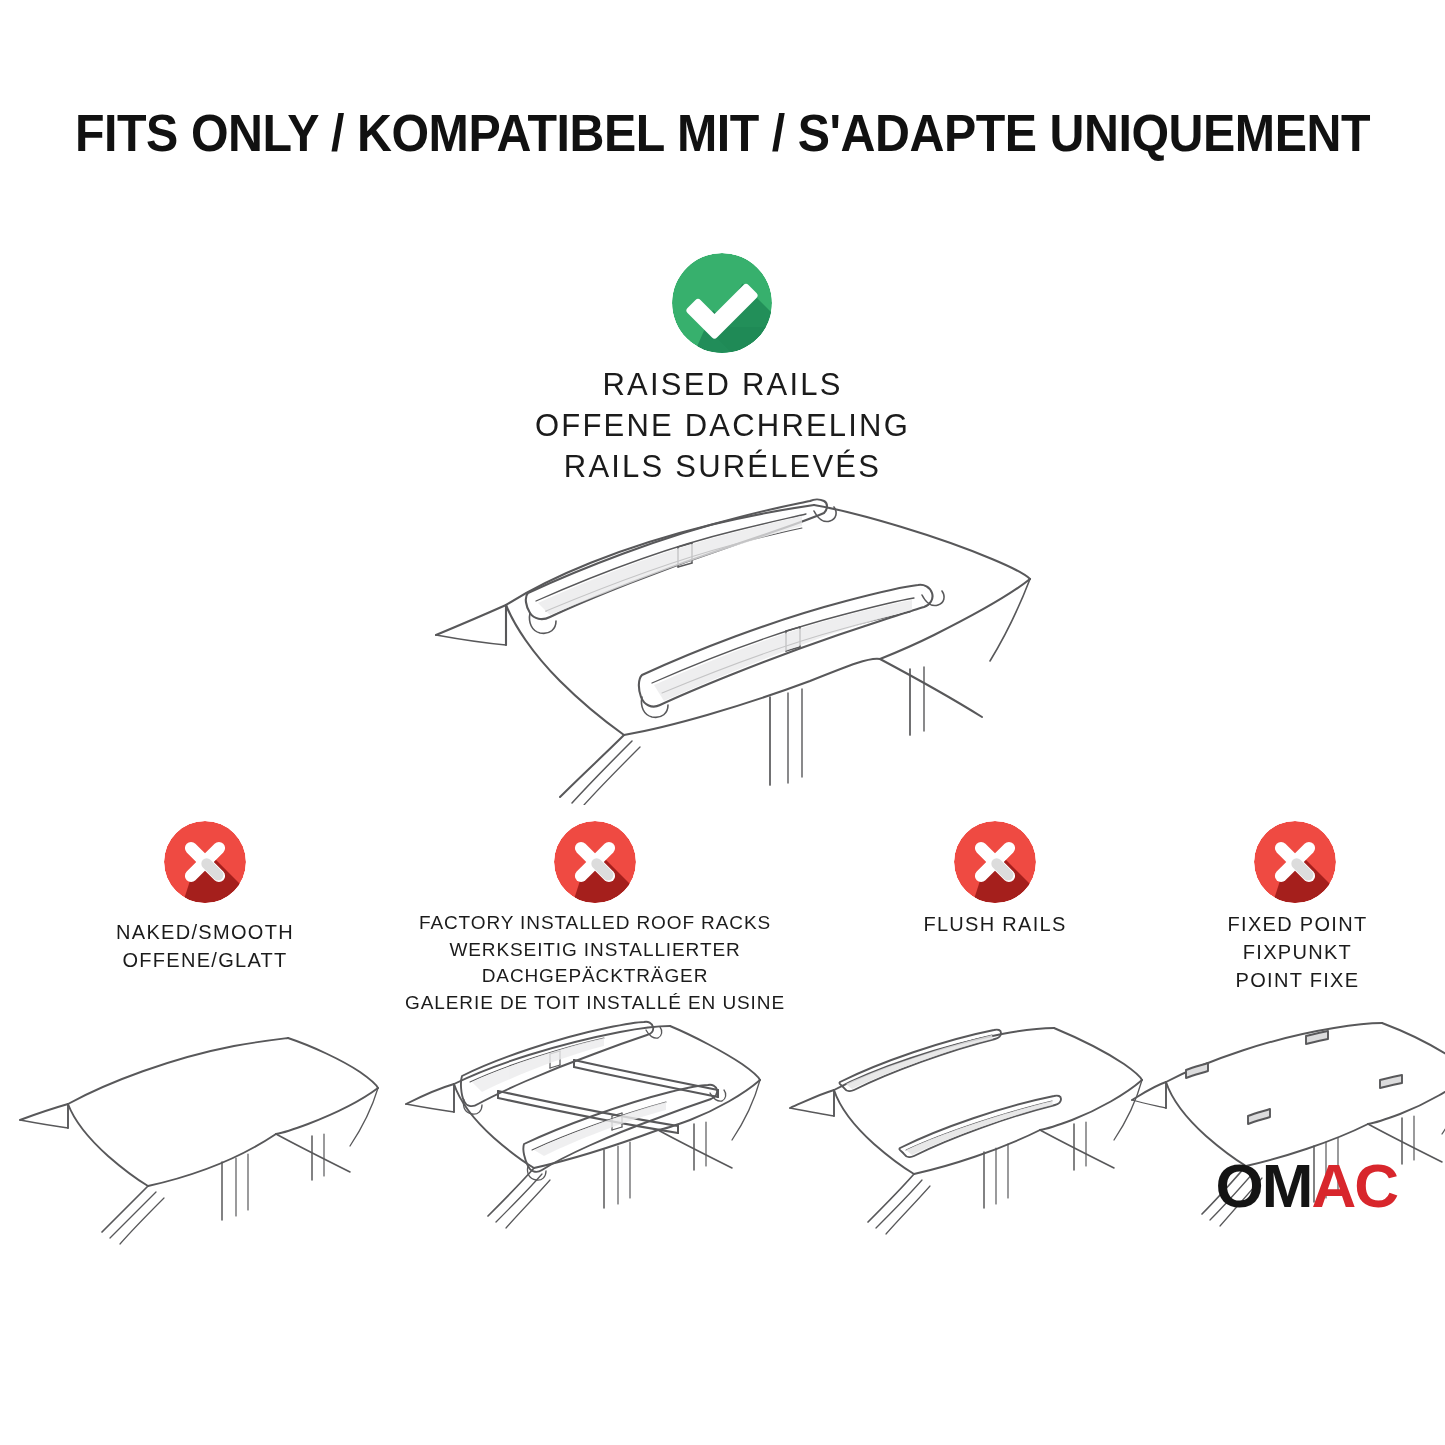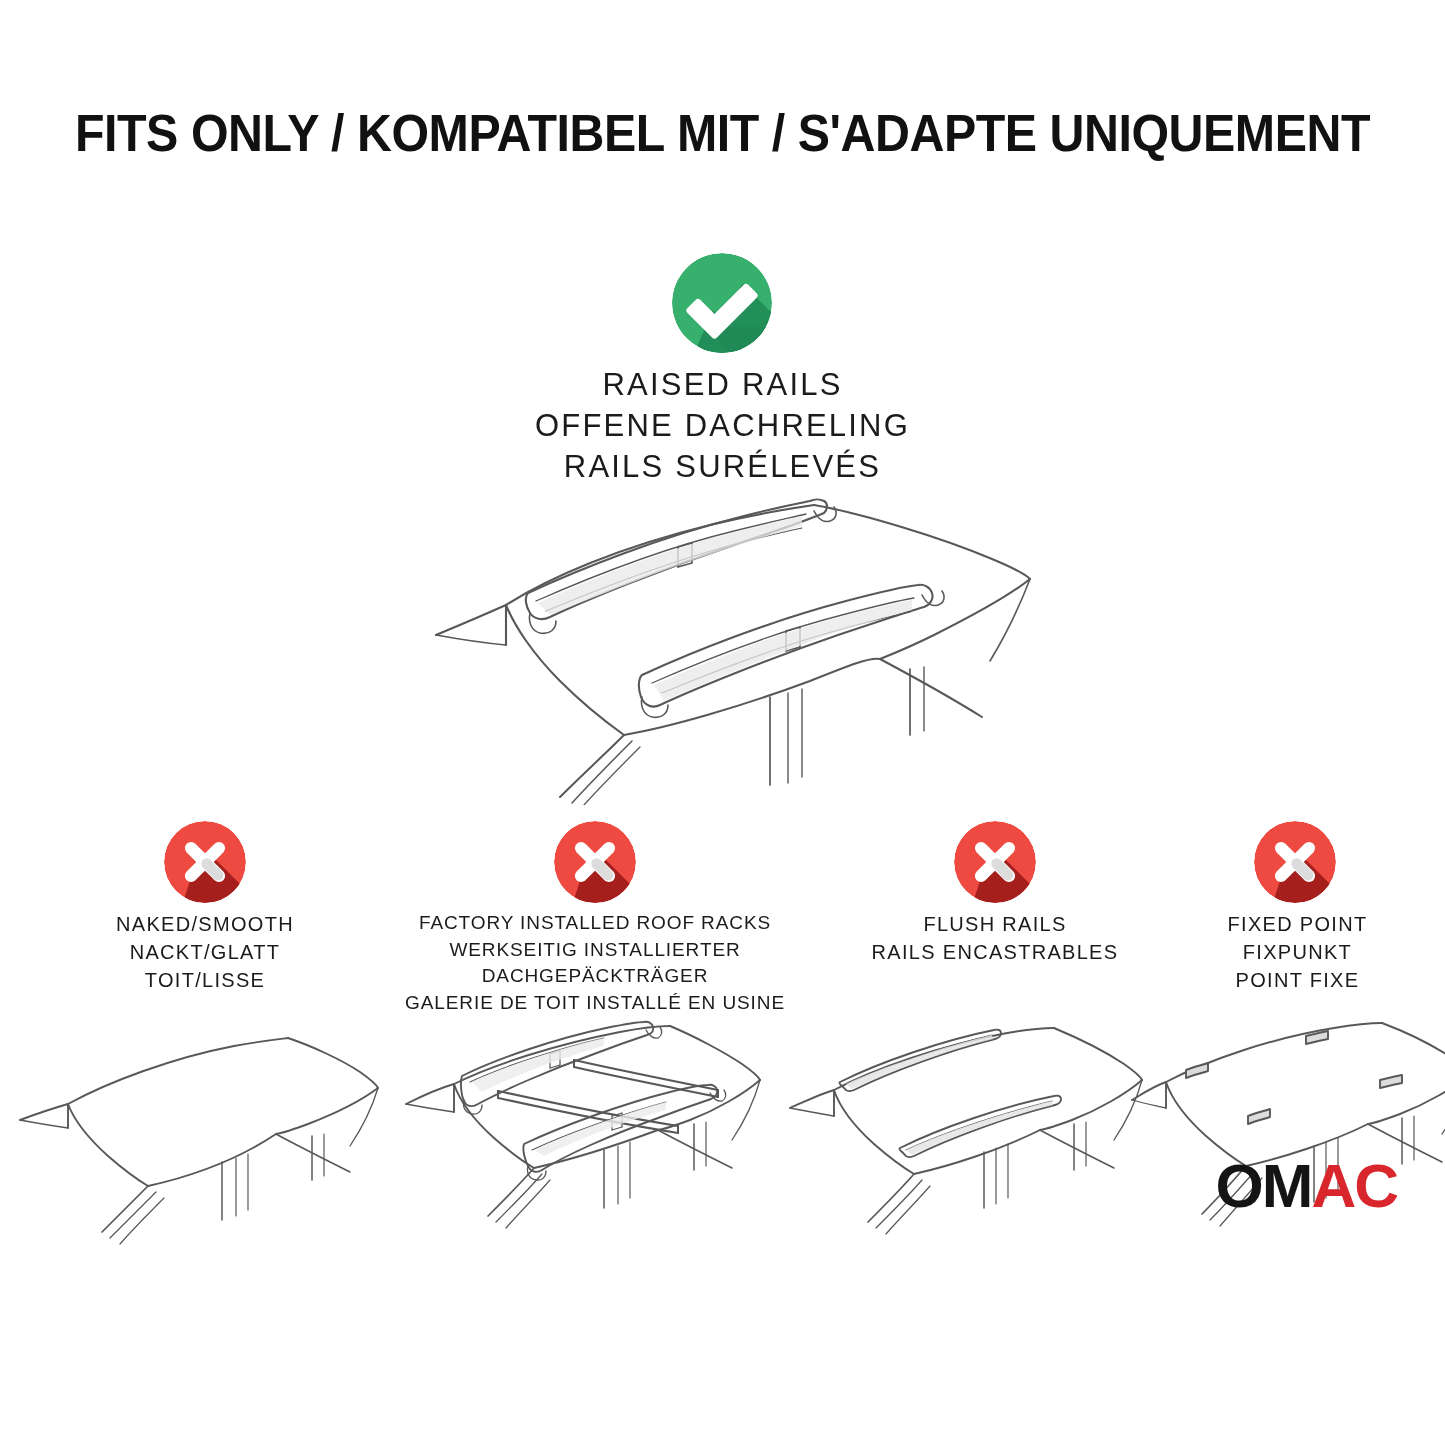--- a/index.html
+++ b/index.html
@@ -60,21 +60,21 @@
     line-height:1.33;
   }
   .label-main div{display:block;}
 
   .label-sub{
     font-size:20px;
     letter-spacing:1.3px;
     line-height:1.40;
     top:910px;
   }
-  .label-sub.c1{left:45px;width:320px;}
+  .label-sub.c1{left:45px;width:320px;margin-top:8px;}
   .label-sub.c2{left:370px;width:450px;font-size:19px;letter-spacing:0.9px;}
   .label-sub.c3{left:835px;width:320px;}
   .label-sub.c4{left:1155px;width:285px;}
 
   
   .art{position:absolute;}
   .art svg{display:block;}
   .art-main{left:410px;top:485px;width:640px;height:320px;}
   .art-sub{top:1020px;width:376px;height:235px;}
   .art-sub.c1{left:12px;}
@@ -202,22 +202,21 @@
           <line x1="33" y1="33" x2="67" y2="67"></line>
           <line x1="67" y1="33" x2="33" y2="67"></line>
         </g>
         <line x1="52" y1="52" x2="66" y2="66" stroke="#dcdcdc" stroke-width="13" stroke-linecap="round"></line>
       </g>
     </svg>
   </div>
 
   <div class="label label-sub c1">
     <div>NAKED/SMOOTH</div>
-    <div>NACKT/GLATT</div>
-    <div>TOIT/LISSE</div>
+    <div>OFFENE/GLATT</div>
   </div>
 
   <div class="art art-sub c1">
     <svg viewBox="0 0 376 235" xmlns="http://www.w3.org/2000/svg">
       <g fill="none" stroke="#58585a" stroke-width="1.9" stroke-linecap="round" stroke-linejoin="round">
         <path d="M56 84 C96 62 160 38 222 26 C250 21 268 19 276 18"></path>
         <path d="M276 18 C300 26 330 40 348 52 C358 59 364 64 366 68"></path>
         <path d="M366 68 C350 80 322 94 296 104 C280 110 270 113 264 114"></path>
         <path d="M56 84 C62 100 76 118 96 136 C112 150 126 160 136 166"></path>
         <path d="M136 166 C172 158 222 142 264 114"></path>
@@ -342,21 +341,20 @@
           <line x1="33" y1="33" x2="67" y2="67"></line>
           <line x1="67" y1="33" x2="33" y2="67"></line>
         </g>
         <line x1="52" y1="52" x2="66" y2="66" stroke="#dcdcdc" stroke-width="13" stroke-linecap="round"></line>
       </g>
     </svg>
   </div>
 
   <div class="label label-sub c3">
     <div>FLUSH RAILS</div>
-    <div>RAILS ENCASTRABLES</div>
   </div>
 
   <div class="art art-sub c3">
     <svg viewBox="0 0 376 235" xmlns="http://www.w3.org/2000/svg">
       <g fill="none" stroke="#58585a" stroke-width="1.9" stroke-linecap="round" stroke-linejoin="round">
         <path d="M46 70 C88 48 152 26 214 14 C240 9 258 8 266 8"></path>
         <path d="M266 8 C290 18 318 32 336 44 C346 51 352 56 354 60"></path>
         <path d="M354 60 C338 74 310 90 284 100 C268 106 258 109 252 110"></path>
         <path d="M46 70 C52 88 66 106 86 124 C102 138 116 148 126 154"></path>
         <path d="M126 154 C162 146 212 130 252 110"></path>

